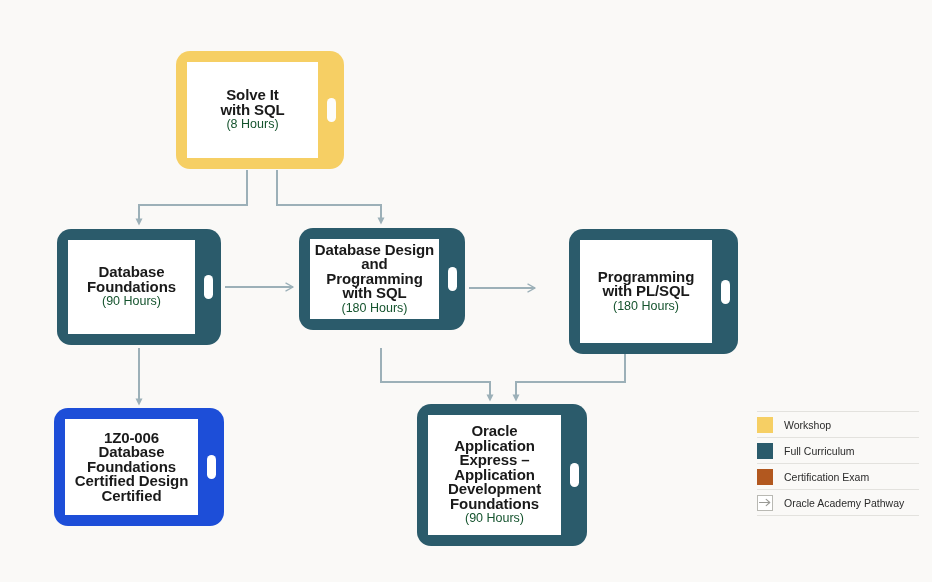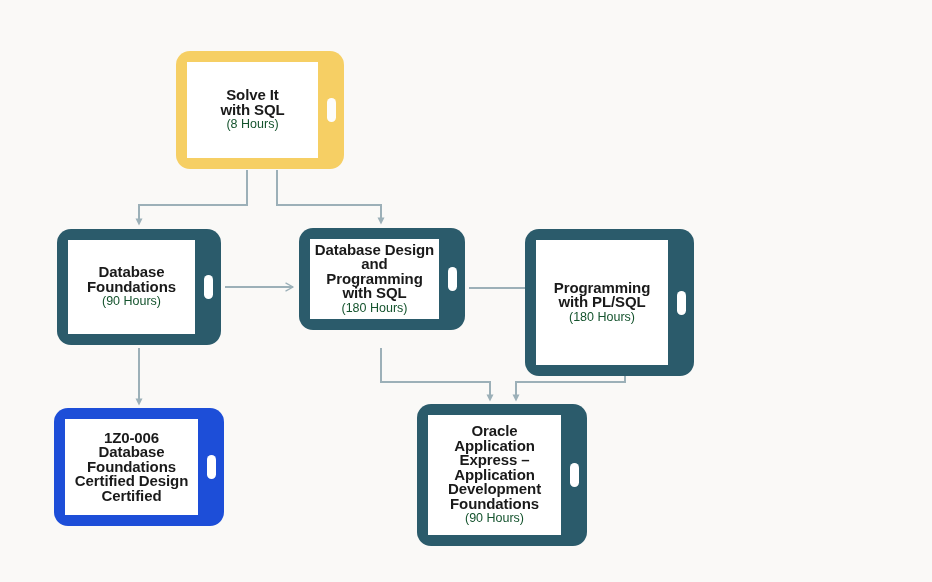--- a/index.html
+++ b/index.html
@@ -76,21 +76,21 @@
     font-size: 12.5px;
     line-height: 15px;
     color: #14532d;
     font-weight: normal;
   }
 
   
   #node-solve-it           { left: 176px; top: 51px;  width: 168px; height: 118px; }
   #node-database-foundations { left: 57px;  top: 229px; width: 164px; height: 116px; }
   #node-database-design    { left: 299px; top: 228px; width: 166px; height: 102px; }
-  #node-plsql              { left: 525px; top: 229px; width: 169px; height: 147px; }
+  #node-plsql              { left: 569px; top: 229px; width: 169px; height: 125px; }
   #node-certification      { left: 54px;  top: 408px; width: 170px; height: 118px; }
   #node-apex               { left: 417px; top: 404px; width: 170px; height: 142px; }
 
   
   #legend {
     position: absolute;
     left: 757px;
     top: 411px;
     width: 162px;
   }
@@ -222,14 +222,41 @@
         <span>Express –</span><br>
         <span>Application</span><br>
         <span>Development</span><br>
         <span>Foundations</span>
       </div>
       <div class="hours">(90 Hours)</div>
     </div>
     <div class="side-btn"></div>
   </div>
 
+  <div id="legend">
+
+    <div class="legend-row">
+      <div class="legend-swatch workshop"></div>
+      <div class="legend-label">Workshop</div>
+    </div>
+
+    <div class="legend-row">
+      <div class="legend-swatch curriculum"></div>
+      <div class="legend-label">Full Curriculum</div>
+    </div>
+
+    <div class="legend-row">
+      <div class="legend-swatch exam"></div>
+      <div class="legend-label">Certification Exam</div>
+    </div>
+
+    <div class="legend-row">
+      <div class="legend-swatch pathway">
+        <svg width="13" height="9" viewBox="0 0 13 9">
+          <path d="M0.5,4.5 L10.5,4.5 M7.2,1.4 L10.8,4.5 L7.2,7.6" fill="none" stroke="#9a9a95" stroke-width="1.1" stroke-linecap="round" stroke-linejoin="round"></path>
+        </svg>
+      </div>
+      <div class="legend-label">Oracle Academy Pathway</div>
+    </div>
+
+  </div>
 
 </div>
 
 </body></html>

